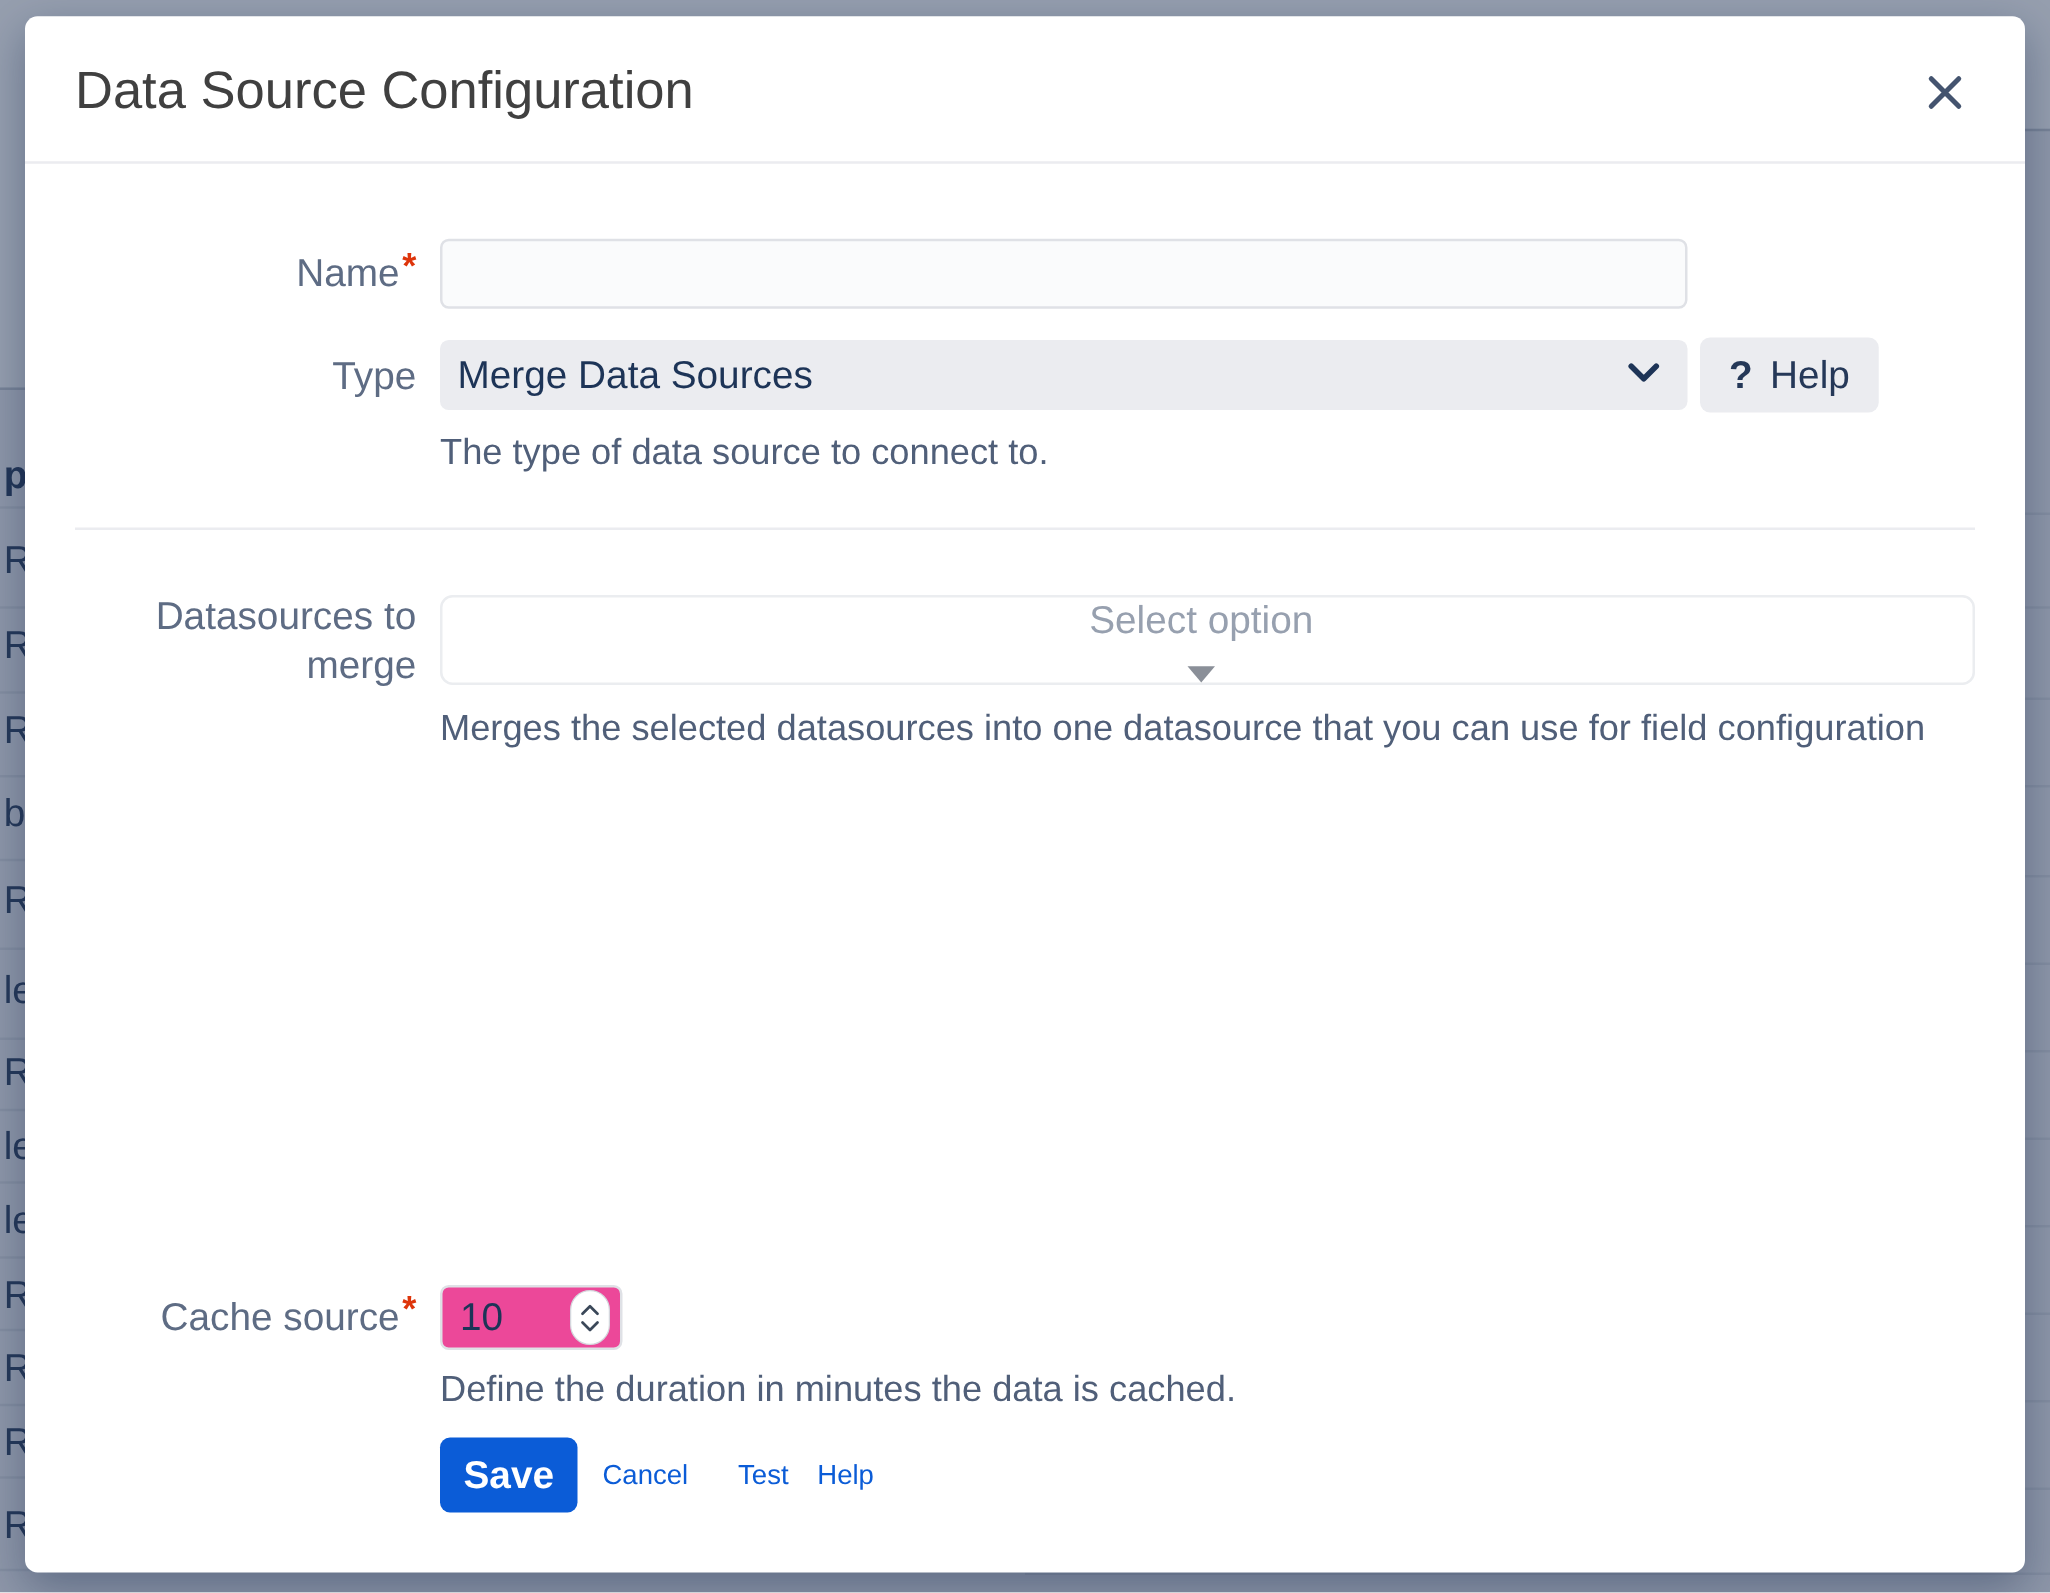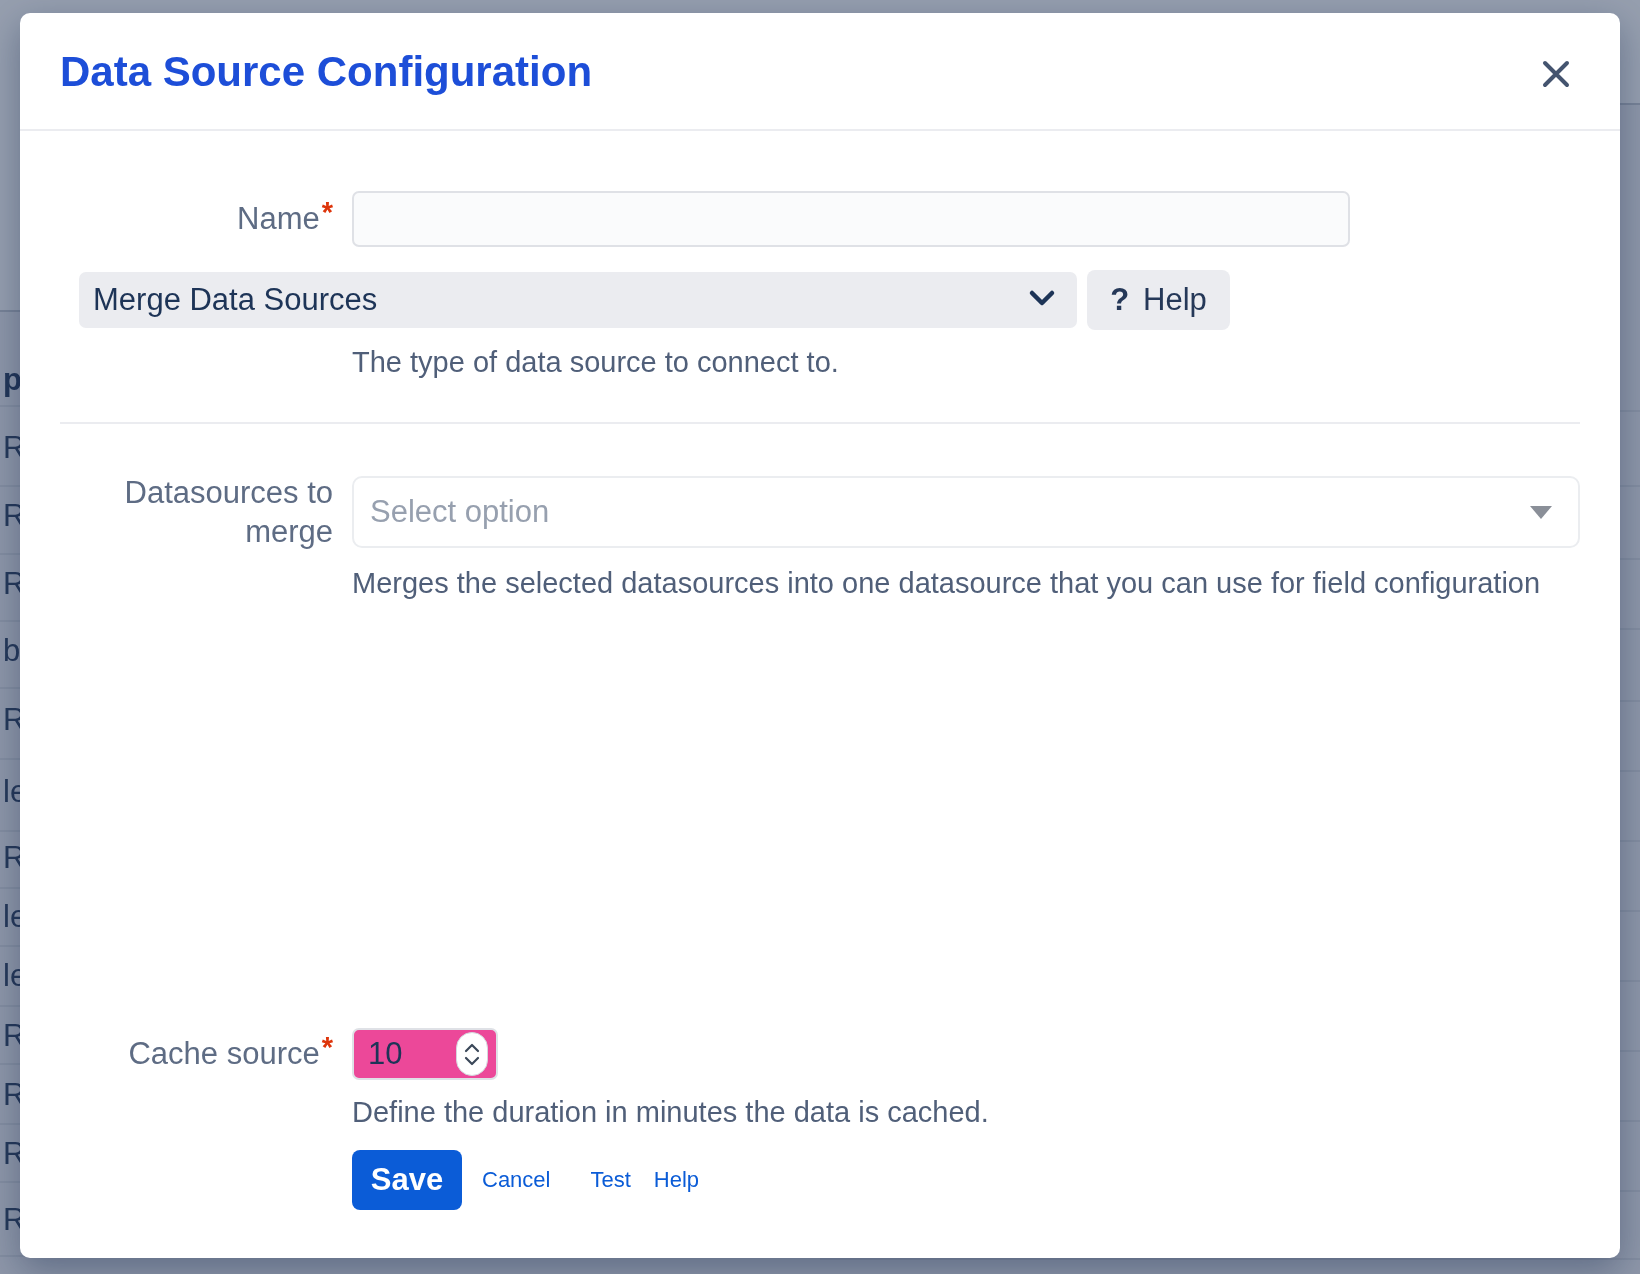--- a/index.html
+++ b/index.html
@@ -20,21 +20,21 @@
 
   
   .scrim { position:absolute; inset:0; background:rgba(23,43,77,0.45); z-index:5; }
 
   
   .modal { position:absolute; left:20px; top:13px; width:1600px; height:1245px;
     background:#ffffff; border-radius:10px; z-index:10;
     box-shadow:0 12px 36px rgba(9,30,66,0.35); }
   .modal-header { position:relative; height:118px; padding:36px 40px 0 40px;
     border-bottom:2px solid #ebecf0; }
-  .modal-title { font-size:42px; font-weight:700; color:#1d4ed8; line-height:46px; }
+  .modal-title { font-size:42px; font-weight:400; color:#404040; line-height:46px; }
   .close-btn { position:absolute; top:42px; right:44px; width:40px; height:40px;
     background:none; border:none; cursor:pointer; display:flex;
     align-items:center; justify-content:center; }
   .modal-body { padding:0 40px; }
 
   .form-row { display:flex; align-items:center; }
   .f-label { width:273px; text-align:right; font-size:31px; color:#5e6c84;
     font-weight:500; line-height:39px; flex:none; }
   .req { color:#de350b; font-weight:700; position:relative; top:-7px; margin-left:2px; font-size:29px; }
   .f-gap { width:19px; flex:none; }
@@ -52,21 +52,21 @@
   .help-btn .q { font-size:31px; font-weight:700; color:#253858; }
   .help-btn .h { font-size:31px; font-weight:400; color:#253858; }
 
   .helper { margin-left:292px; margin-top:14px; font-size:29px; color:#505f79; line-height:36px; }
 
   .divider { height:2px; background:#ebecf0; margin-top:42px; }
 
   .merge-row { margin-top:49px; }
   .multi-select { width:1228px; height:72px; background:#ffffff;
     border:2px solid #ebedf0; border-radius:10px; display:flex; align-items:center;
-    padding:0 26px 0 16px; cursor:pointer; }
+    padding:0 26px 0 16px; cursor:pointer;flex-direction:column; }
   .multi-select .ph { flex:1; font-size:31px; color:#97a0af; }
   .caret-down { width:0; height:0; border-left:11px solid transparent;
     border-right:11px solid transparent; border-top:13px solid #8a8f98; }
 
   .cache-input-wrap { position:relative; width:146px; height:52px; flex:none; }
   .cache-input { width:146px; height:52px; background:#ec4899; border:2px solid #dfe1e6;
     border-radius:7px; font-size:31px; color:#1d3457; padding:0 48px 0 14px;
     font-family:inherit; outline:none; }
   .stepper { position:absolute; right:10px; top:50%; transform:translateY(-50%);
     width:32px; height:44px; background:#ffffff; border:1.5px solid #d4d7dd;
@@ -155,20 +155,21 @@
 
     <div class="modal-body">
 
       <div class="form-row mt60">
         <div class="f-label"><span>Name</span><span class="req">*</span></div>
         <div class="f-gap"></div>
         <input class="text-input" type="text" value="" style="">
       </div>
 
       <div class="form-row mt23">
+        <div class="f-label">Type</div>
         <div class="f-gap"></div>
         <div class="select-control">
           <span class="sel-text">Merge Data Sources</span>
           <span>
             <svg width="30" height="20" viewBox="0 0 30 20">
               <path d="M5 5 L15 15 L25 5" stroke="#1d3457" stroke-width="4.5" stroke-linecap="round" stroke-linejoin="round" fill="none"></path>
             </svg>
           </span>
         </div>
         <button class="help-btn">

